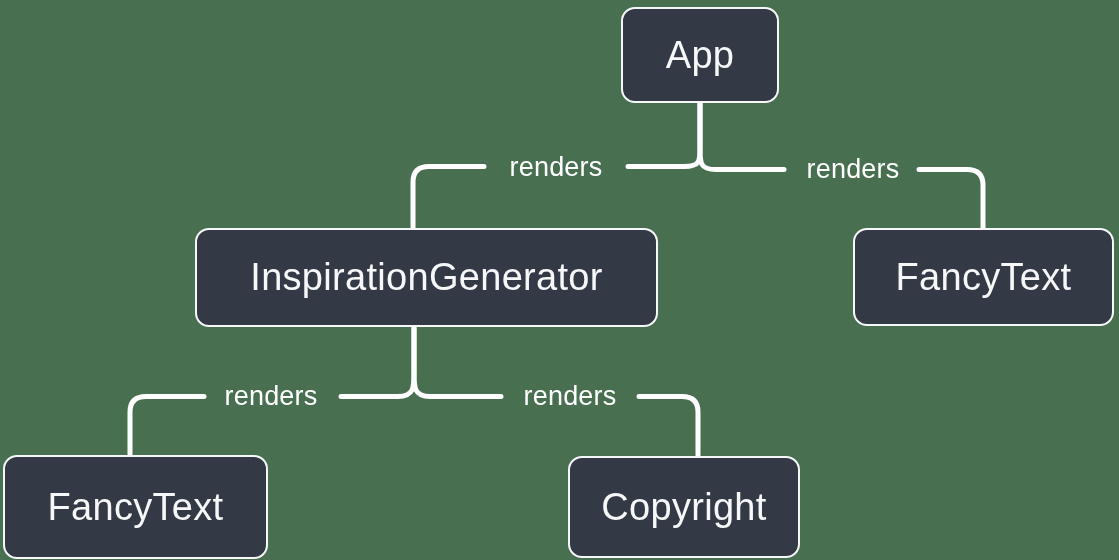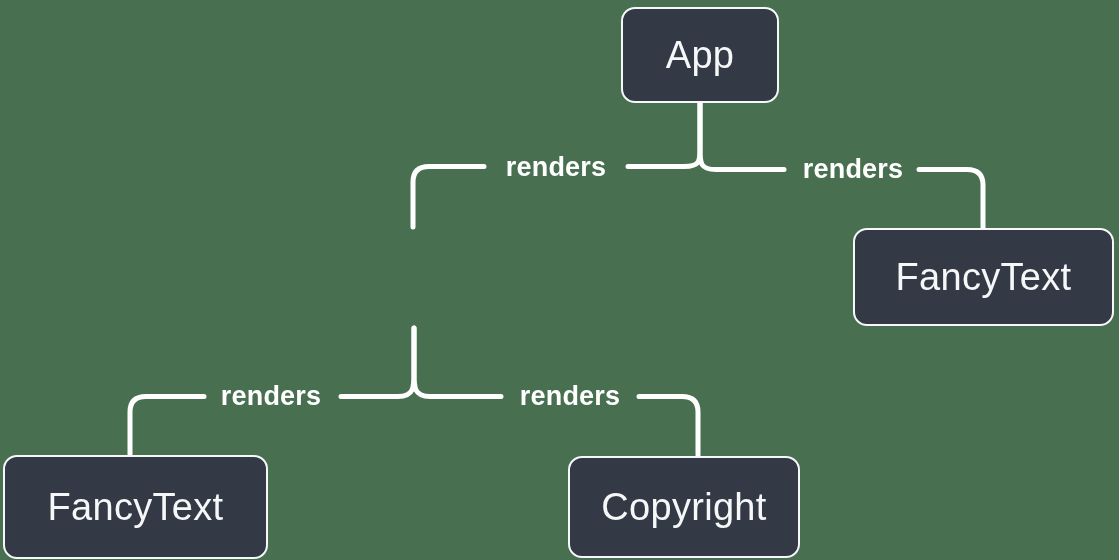--- a/index.html
+++ b/index.html
@@ -55,21 +55,21 @@
   .node-app            { left: 621px; top: 7px;   width: 158px; height: 96px; }
   .node-inspiration    { left: 195px; top: 228px; width: 463px; height: 99px; }
   .node-fancy-top      { left: 853px; top: 228px; width: 261px; height: 98px; }
   .node-fancy-bottom   { left: 3px;   top: 455px; width: 265px; height: 104px; }
   .node-copyright      { left: 568px; top: 456px; width: 232px; height: 102px; }
   .edge-label {
     position: absolute;
     transform: translate(-50%, -50%);
     color: var(--edge-label, #fff);
     font-size: 27px;
-    font-weight: 700;
+    font-weight: 400;
     letter-spacing: 0.2px;
     white-space: nowrap;
   }
   .edge-label-1 { left: 556px; top: 167px; }
   .edge-label-2 { left: 853px; top: 169px; }
   .edge-label-3 { left: 271px; top: 396px; }
   .edge-label-4 { left: 570px; top: 396px; }
 </style>
 </head>
 <body>
@@ -88,20 +88,23 @@
     <path d="M 204 396.5 H 146 Q 130 396.5 130 412 V 454"></path>
 
     <path d="M 414 328 V 373 C 414 387 414 396.5 430 396.5 H 501"></path>
     <path d="M 639 396.5 H 682 Q 698 396.5 698 412 V 455"></path>
   </svg>
 
   <div class="node node-app">
     <span class="node-label">App</span>
   </div>
 
+  <div class="node node-inspiration">
+    <span class="node-label">InspirationGenerator</span>
+  </div>
 
   <div class="node node-fancy-top">
     <span class="node-label">FancyText</span>
   </div>
 
   <div class="node node-fancy-bottom">
     <span class="node-label">FancyText</span>
   </div>
 
   <div class="node node-copyright">

